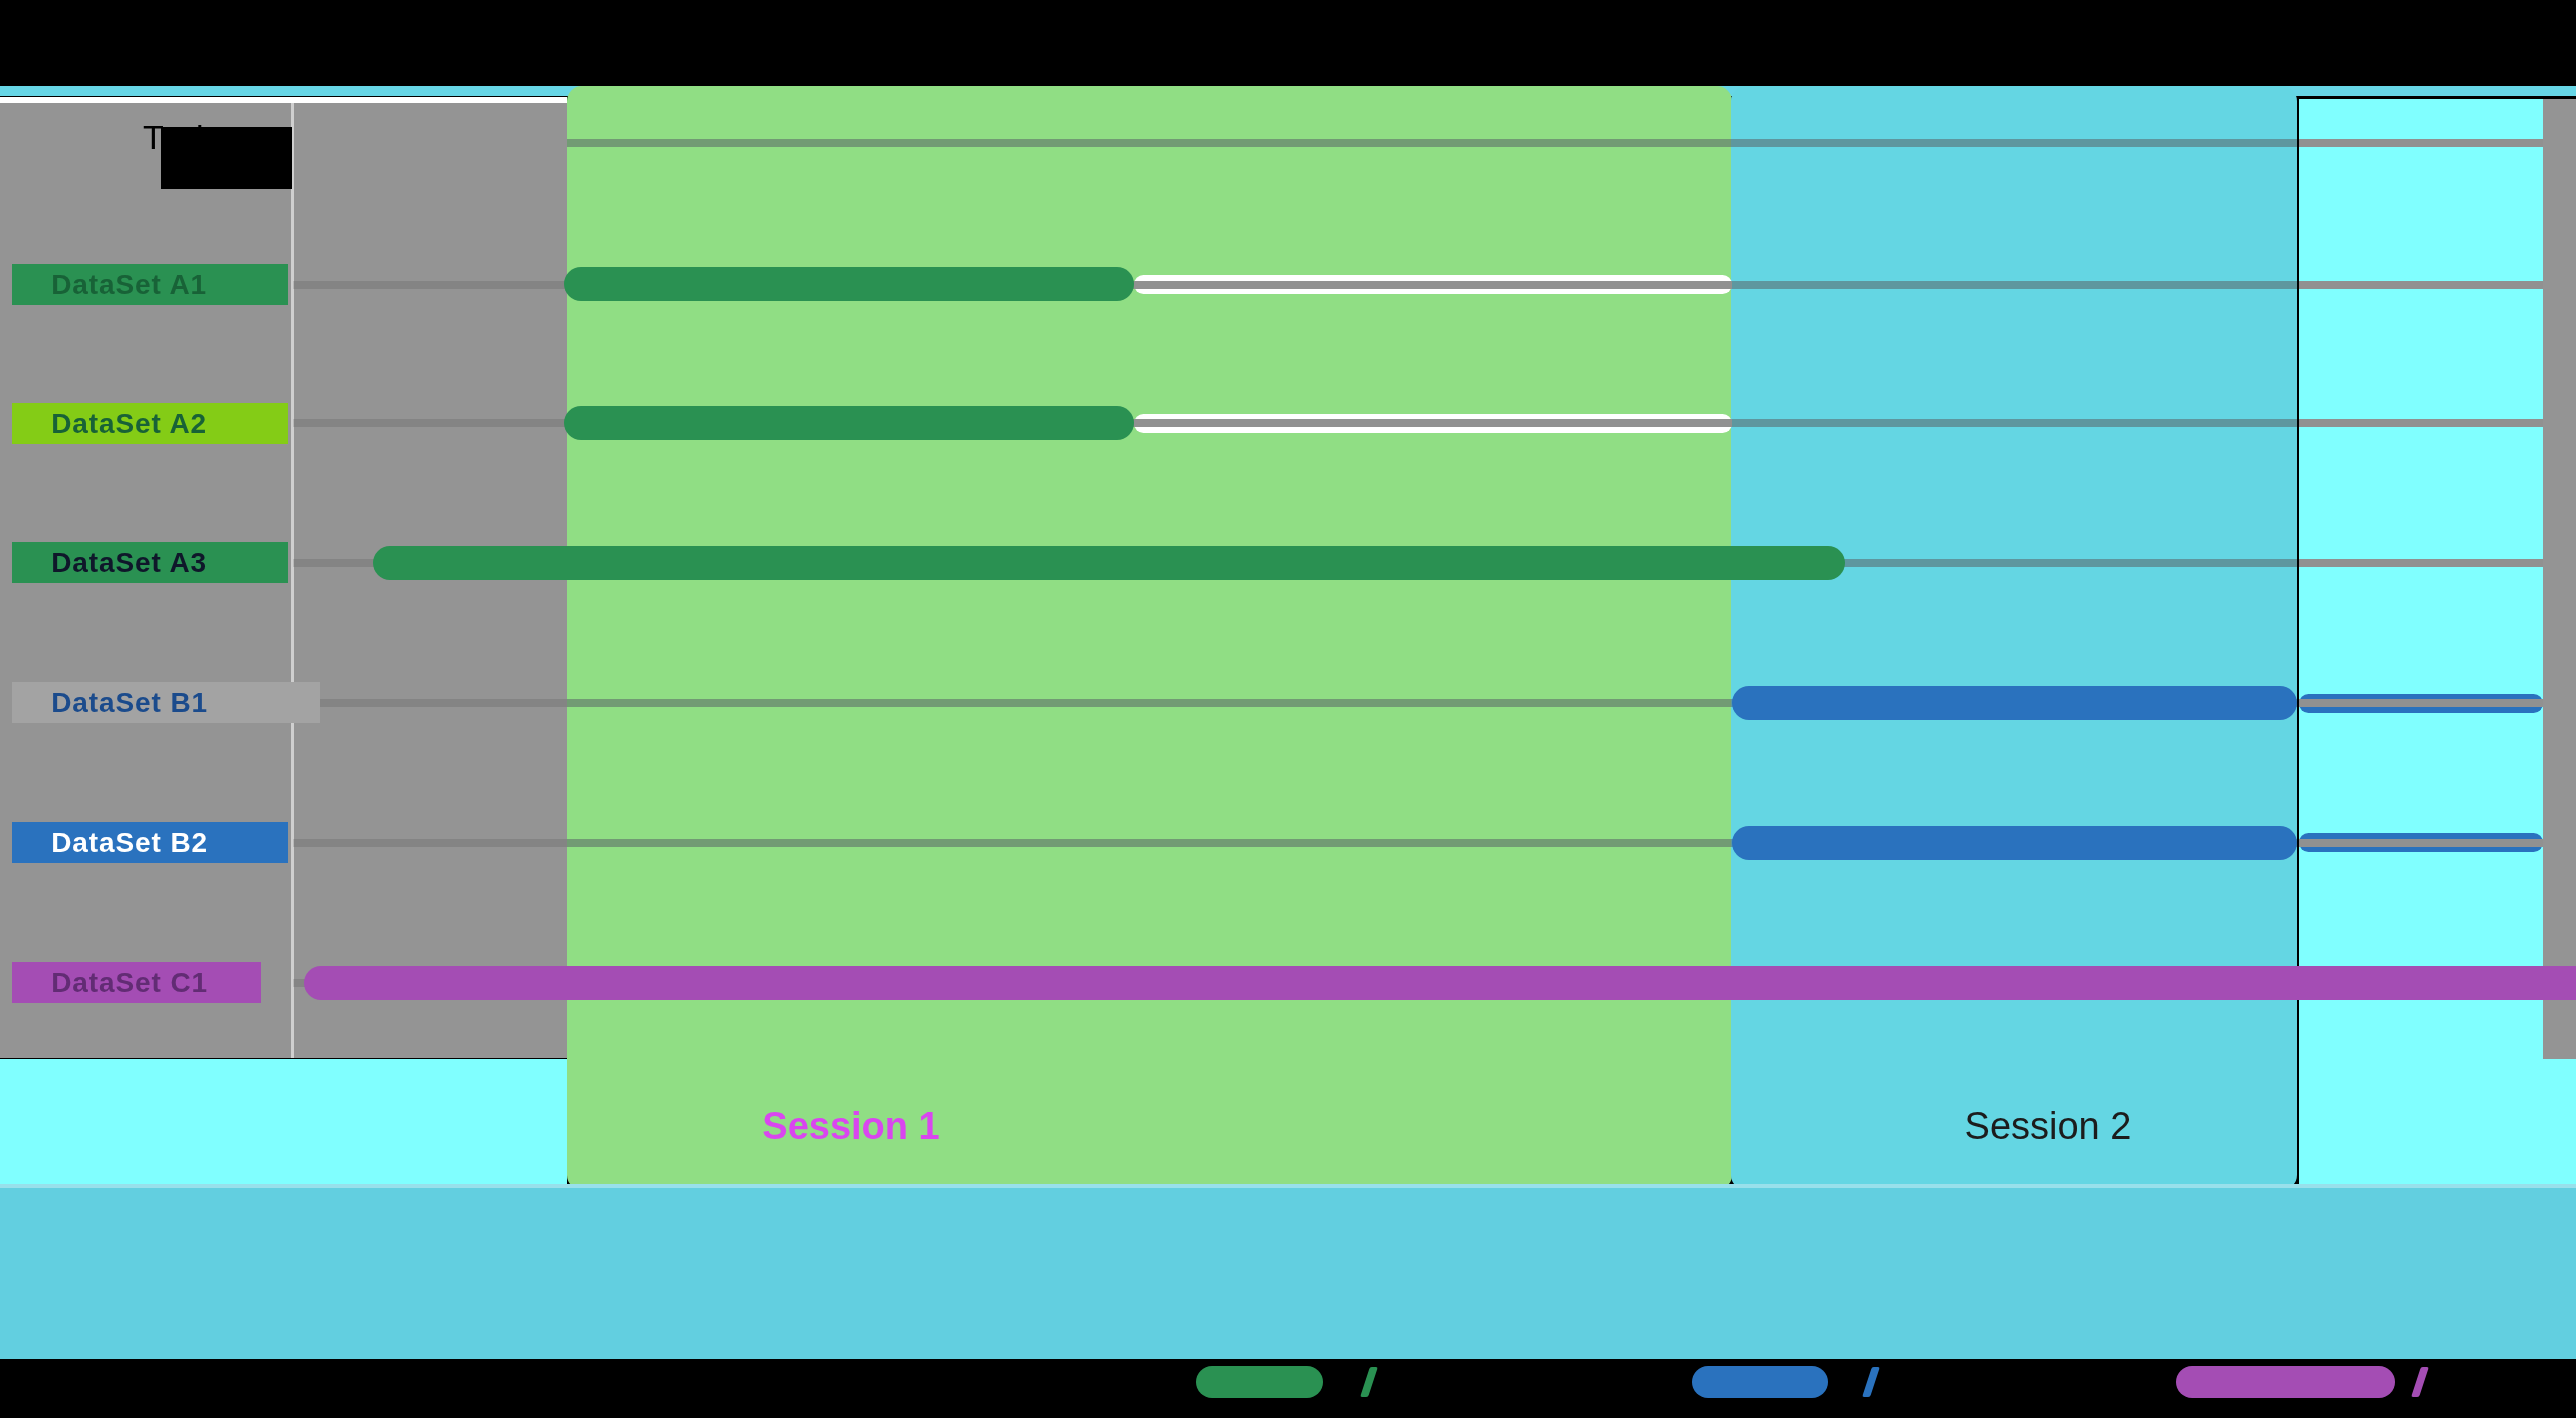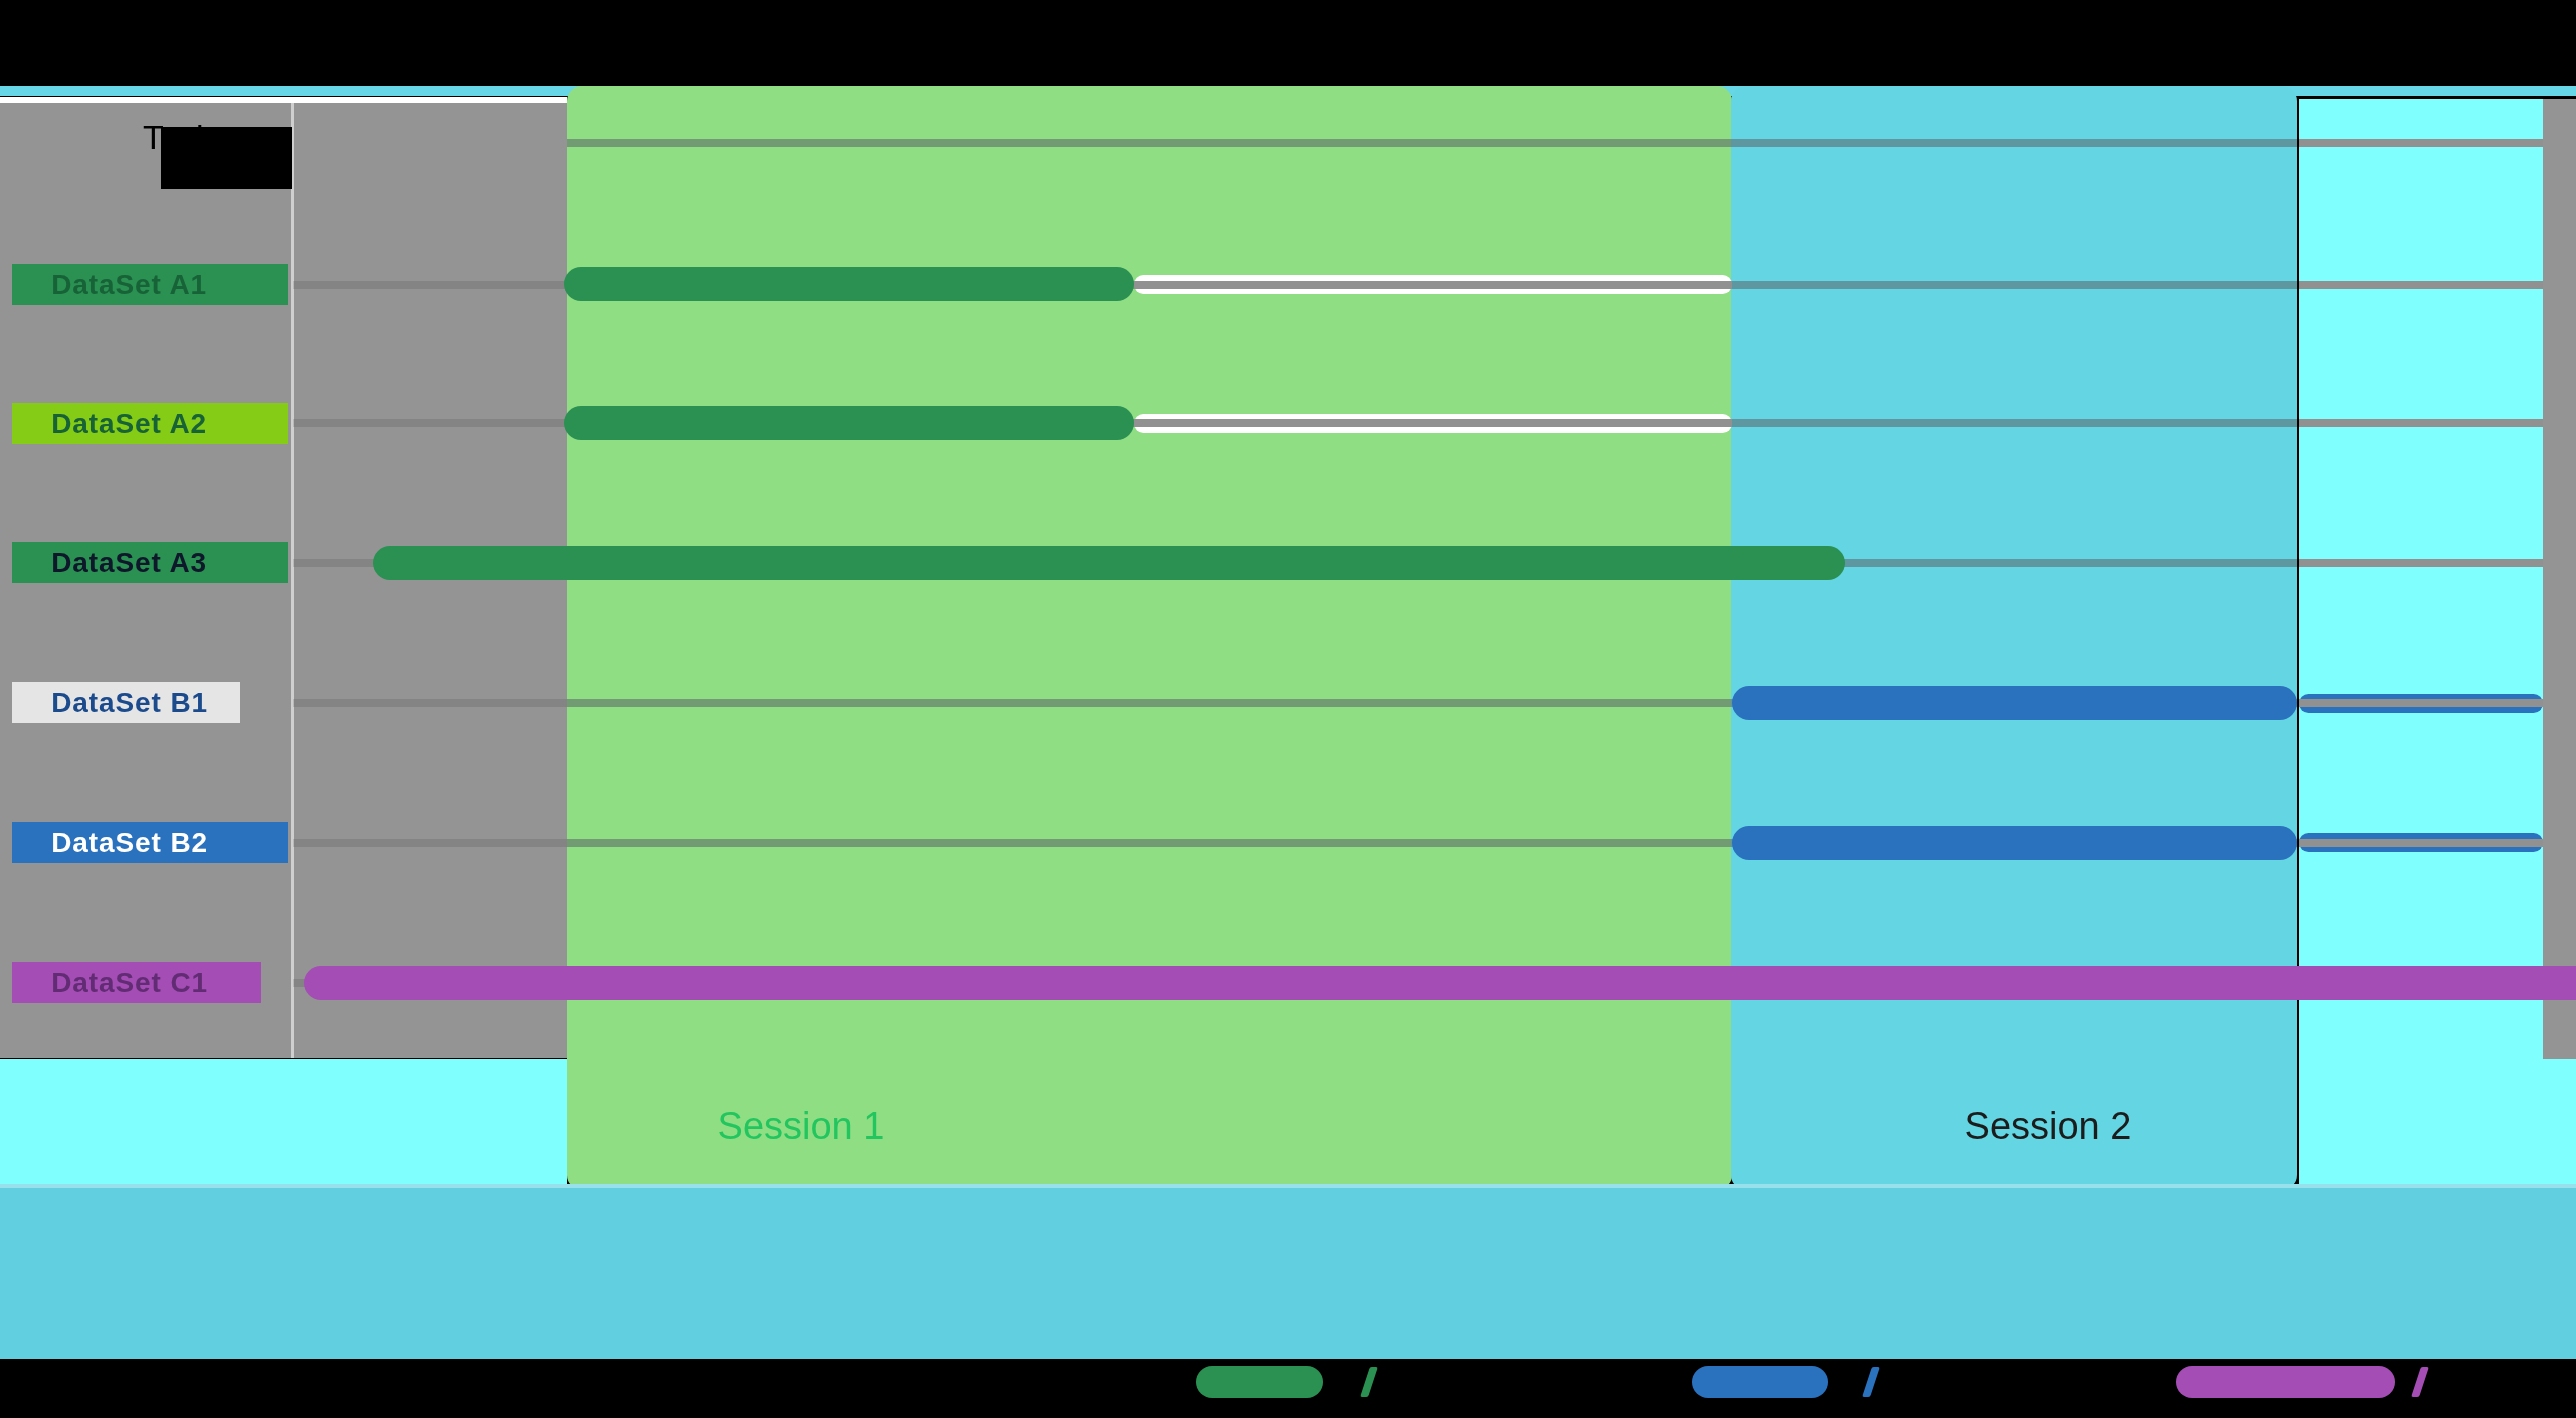--- a/index.html
+++ b/index.html
@@ -72,32 +72,32 @@
       <div class="gridline" style="left: 2299px; top: 839px; width: 244px; background: rgb(145, 145, 145);"></div>
       <div class="gridline" style="left: 293px; top: 979px; width: 274px; background: rgba(0, 0, 0, 0.1);"></div>
       <div class="gridline" style="left: 567px; top: 979px; width: 1730px; background: rgba(90, 100, 104, 0.55);"></div>
       <div class="gridline" style="left: 2299px; top: 979px; width: 244px; background: rgb(145, 145, 145);"></div>
       <div class="row-label" style="left: 12.2px; top: 264px; width: 276px; background: rgb(42, 145, 82); color: rgb(24, 98, 55);">DataSet A1</div>
       <div class="bar" style="left: 564px; top: 267px; width: 570px; background: rgb(42, 145, 82);"></div>
       <div class="row-label" style="left: 12.2px; top: 403px; width: 276px; background: #84cc16; color: rgb(24, 98, 55);">DataSet A2</div>
       <div class="bar" style="left: 564px; top: 406px; width: 570px; background: rgb(42, 145, 82);"></div>
       <div class="row-label" style="left: 12.2px; top: 542px; width: 276px; background: rgb(42, 145, 82); color: #0f172a;">DataSet A3</div>
       <div class="bar" style="left: 373px; top: 546px; width: 1472px; background: rgb(42, 145, 82);"></div>
-      <div class="row-label" style="left: 12.2px; top: 682px; width: 228px; background: #e5e5e5; color: rgb(27, 75, 140);">DataSet B1</div>
+      <div class="row-label" style="left: 12.2px; top: 682px; width: 308px; background: #a3a3a3; color: rgb(27, 75, 140);">DataSet B1</div>
       <div class="bar" style="left: 1732px; top: 686px; width: 565px; background: rgb(42, 114, 190);"></div>
       <div class="row-label" style="left: 12.2px; top: 822px; width: 276px; background: rgb(42, 114, 190); color: #ffffff;">DataSet B2</div>
       <div class="bar" style="left: 1732px; top: 826px; width: 565px; background: rgb(42, 114, 190);"></div>
       <div class="row-label" style="left: 12.2px; top: 962px; width: 249px; background: rgb(164, 77, 180); color: rgb(98, 44, 116); text-align: center;">DataSet C1</div>
       <div class="bar" style="left: 304px; top: 966px; width: 2288px; background: rgb(164, 77, 180);"></div>
     </div>
 
   <div class="task-header" id="task-label" style="left: 143px; top: 118px;">Task</div>
   <div class="abs" id="task-redaction" style="background: rgb(0, 0, 0); left: 161px; top: 127px; width: 131px; height: 62px;"></div>
 
-  <div class="session-label" id="session1-label" style="left: 801px; top: 1105px; color: #22c55e;">Session 1</div>
+  <div class="session-label" id="session1-label" style="left: 851px; top: 1105px; color: #d946ef; font-weight: bold;">Session 1</div>
   <div class="session-label" id="session2-label" style="left: 2020px; top: 1105px; color: rgb(28, 28, 28); margin-left: 28px;">Session 2</div>
 
   <div class="abs" id="bottom-band" style="border-top: 4.7px solid rgba(255, 255, 255, 0.35); box-sizing: border-box; background: rgb(98, 207, 224); left: 0px; top: 1184px; width: 2576px; height: 175px;"></div>
   <div class="abs" id="footer" style="background: rgb(0, 0, 0); left: 0px; top: 1359px; width: 2576px; height: 60px;"></div>
 
   <div class="abs" id="legend-layer" style="left:0;top:0;width:100%;height:100%;">
       <div class="legend-pill" style="left: 1196px; top: 1366px; width: 127px; background: rgb(42, 145, 82);"></div>
       <div class="legend-slash" style="left: 1365px; top: 1367px; background: rgb(42, 145, 82);"></div>
       <div class="legend-pill" style="left: 1692px; top: 1366px; width: 136px; background: rgb(42, 114, 190);"></div>
       <div class="legend-slash" style="left: 1867px; top: 1367px; background: rgb(42, 114, 190);"></div>

